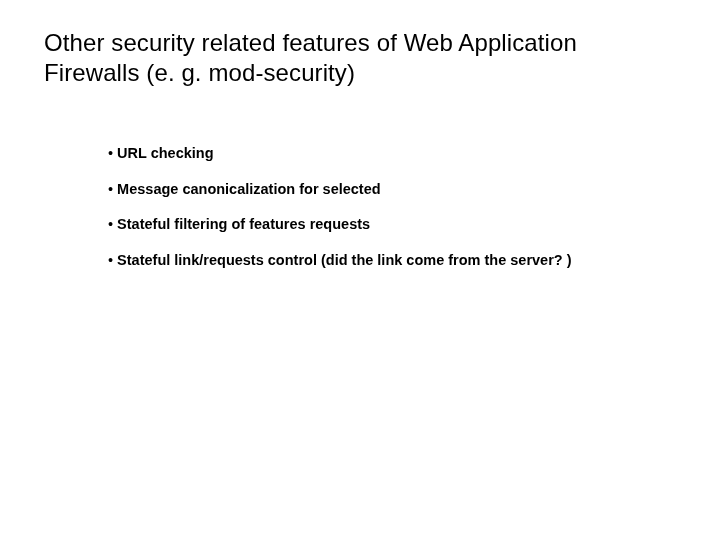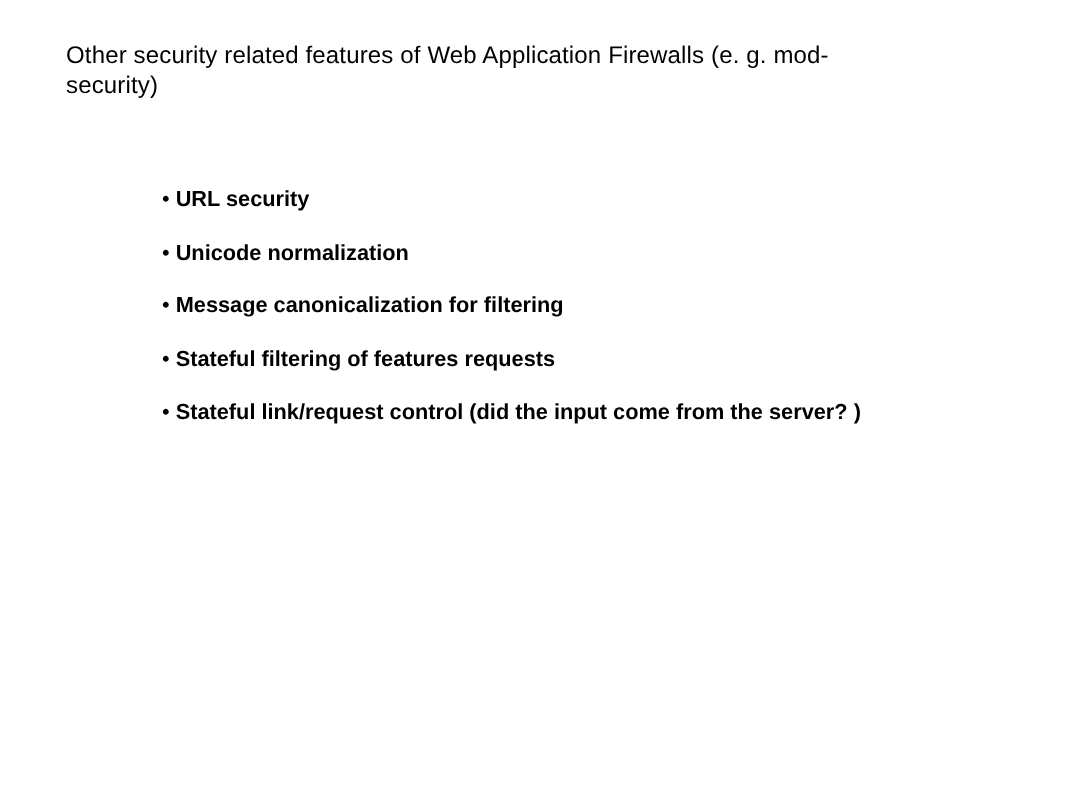--- a/index.html
+++ b/index.html
@@ -1,27 +1,26 @@
 <!DOCTYPE html>
 <html><head>
   <meta charset="utf-8">
   <style>
     * { margin: 0; padding: 0; box-sizing: border-box; }
     html, body { width: 720px; height: 540px; background: #ffffff; font-family: Arial, Helvetica, sans-serif; color: #000; }
     .slide { width: 720px; height: 540px; position: relative; padding: 28px 44px 0 44px; }
-    .title { font-size: 16px; font-weight: 400; line-height: 1.25; letter-spacing: 0.1px; margin-bottom: 56px; max-width: 560px; }
+    .title { font-size: 24px; font-weight: 400; line-height: 1.25; letter-spacing: 0.1px; margin-bottom: 56px; max-width: 560px; }
     .bullets { margin-left: 64px; max-width: 500px; }
     .bullet { font-size: 14.5px; font-weight: 700; line-height: 1.35; margin-bottom: 16px; }
     .bullet .dot { font-weight: 400; }
   </style>
 </head>
 <body>
 
 <div class="slide">
   <h1 class="title">Other security related features of Web Application Firewalls (e. g. mod-security)</h1>
   <div class="bullets">
-    <div class="bullet"><span class="dot">• </span><span>URL security</span></div>
-    <div class="bullet"><span class="dot">• </span><span>Unicode normalization</span></div>
-    <div class="bullet"><span class="dot">• </span><span>Message canonicalization for filtering</span></div>
+    <div class="bullet"><span class="dot">• </span><span>URL checking</span></div>
+    <div class="bullet"><span class="dot">• </span><span>Message canonicalization for selected</span></div>
     <div class="bullet"><span class="dot">• </span><span>Stateful filtering of features requests</span></div>
-    <div class="bullet"><span class="dot">• </span><span>Stateful link/request control (did the input come from the server? )</span></div>
+    <div class="bullet"><span class="dot">• </span><span>Stateful link/requests control (did the link come from the server? )</span></div>
   </div>
 </div>
 
 </body></html>

